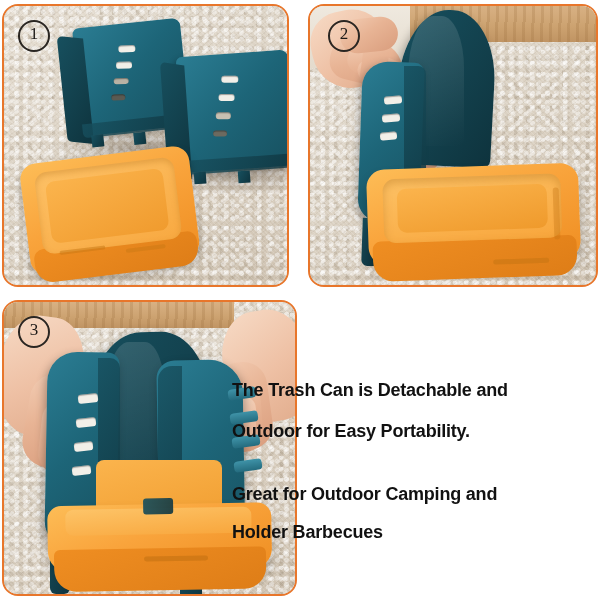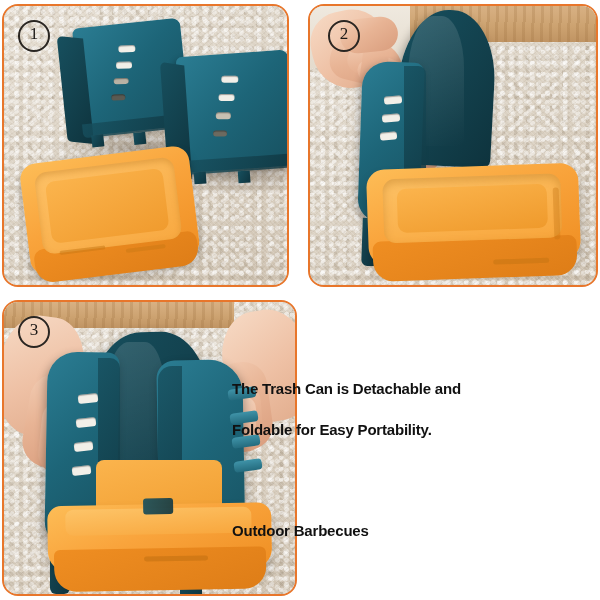--- a/index.html
+++ b/index.html
@@ -134,21 +134,21 @@
     text-align: center;
     font-size: 21px;
     font-weight: bold;
     color: #111111;
     letter-spacing: -0.2px;
     z-index: 60;
     white-space: nowrap;
   }
   .body-line {
     position: absolute;
-    font-size: 15px;
+    font-size: 18px;
     font-weight: bold;
     color: #111111;
     letter-spacing: -0.2px;
     z-index: 60;
     white-space: nowrap;
   }
   #line-a { left: 232px; top: 380px; }
   #line-b { left: 232px; top: 421px; }
   #line-c { left: 232px; top: 484px; }
   #line-d { left: 232px; top: 522px; }
@@ -298,16 +298,17 @@
         <div class="orange-dark" style="left:6px;top:44px;width:212px;height:42px;border-radius:6px 6px 22px 22px;"></div>
         <div style="position:absolute;left:18px;top:4px;width:186px;height:26px;border-radius:8px;background:linear-gradient(175deg,#fdc468 0%,#f8a63c 100%);"></div>
         <div style="position:absolute;left:96px;top:52px;width:64px;height:5px;border-radius:3px;background:rgba(190,110,16,.5);"></div>
         <div class="teal-dark" style="left:96px;top:-6px;width:30px;height:16px;border-radius:3px;opacity:.9;"></div>
       </div>
     </div>
     <div class="badge" id="badge-3">3</div>
   </div>
 
   <div class="body-line" id="line-a">The Trash Can is Detachable and</div>
-  <div class="body-line" id="line-b">Foldable for Easy Portability.</div>
-  <div class="body-line" id="line-d">Outdoor Barbecues</div>
+  <div class="body-line" id="line-b">Outdoor for Easy Portability.</div>
+  <div class="body-line" id="line-c">Great for Outdoor Camping and</div>
+  <div class="body-line" id="line-d">Holder Barbecues</div>
 
 </div>
 
 </body></html>

